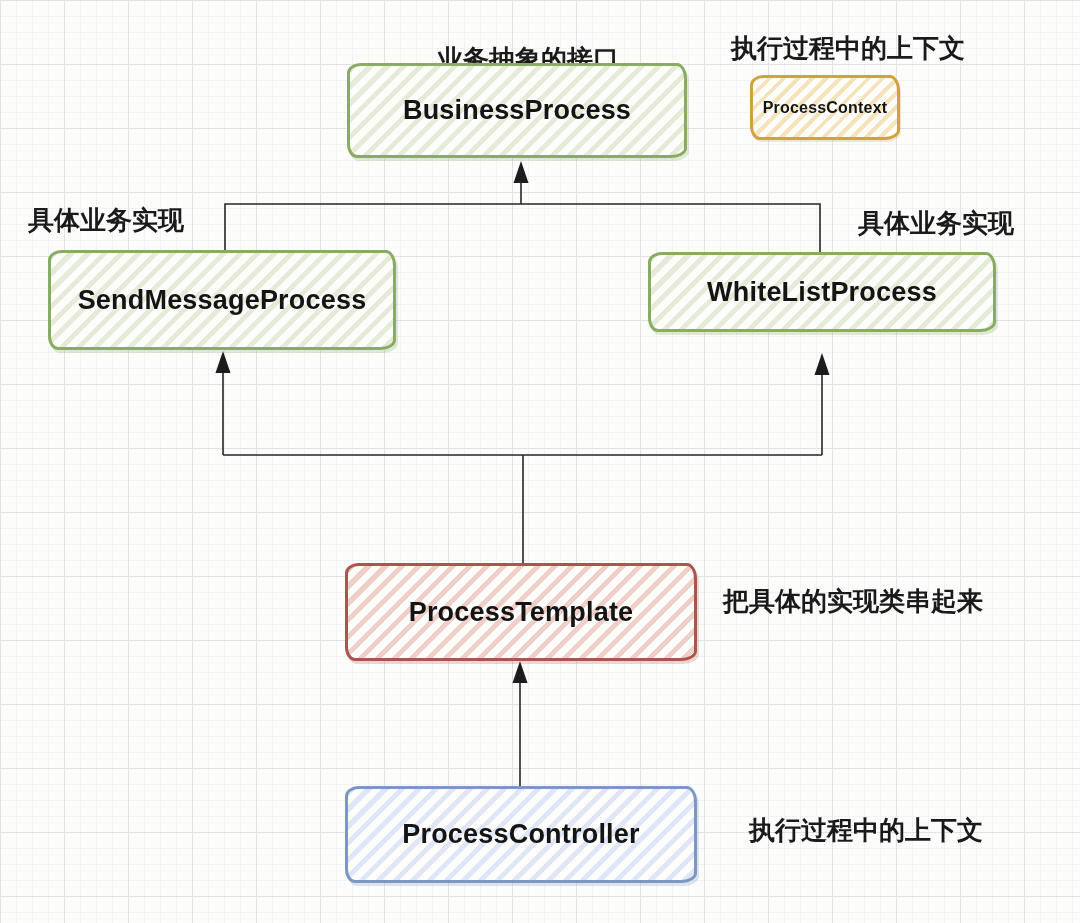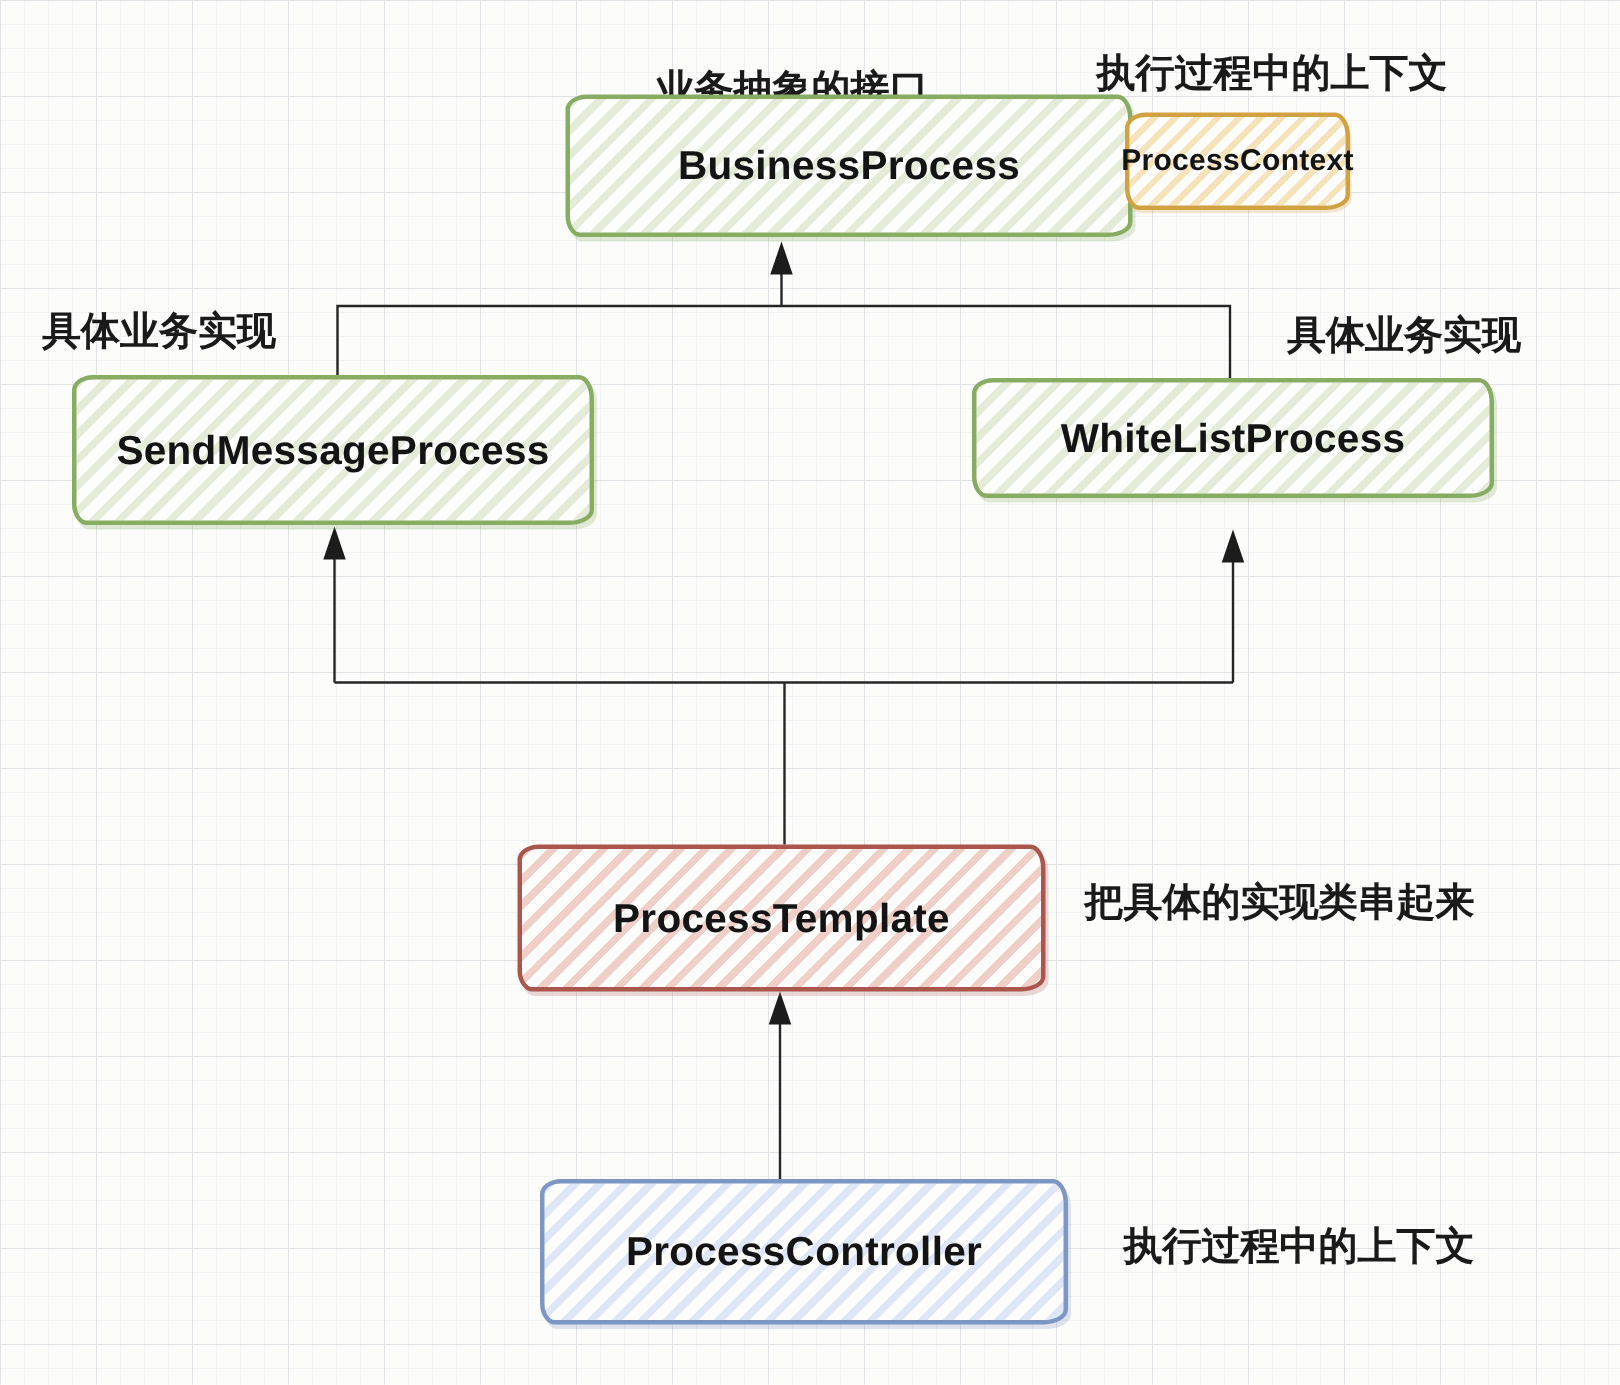--- a/index.html
+++ b/index.html
@@ -32,33 +32,32 @@
   }
   .node.green{
     border:3.5px solid #88ac62;
     background:repeating-linear-gradient(135deg,#e4ecd9 0 5px,rgba(255,255,255,0.0) 5px 12px),#fdfdfb;
     box-shadow:2px 3px 0 rgba(136,172,98,0.25);
   }
   .node.orange{
     border:3px solid #d1a142;
     background:repeating-linear-gradient(135deg,#f7e3ba 0 4px,rgba(255,255,255,0.0) 4px 10px),#fdfdfb;
     box-shadow:1px 2px 0 rgba(209,161,66,0.25);
-    font-size:20px;font-weight:600;
+    font-size:16px;font-weight:600;
   }
   .node.red{
     border:3.5px solid #aa564c;
     background:repeating-linear-gradient(135deg,#f1cfc9 0 5px,rgba(255,255,255,0.0) 5px 12px),#fdfdfb;
     box-shadow:2px 3px 0 rgba(170,86,76,0.22);
     justify-content:center;
   }
   .node.blue{
     border:3.5px solid #7c97c3;
     background:repeating-linear-gradient(135deg,#dee6f7 0 5px,rgba(255,255,255,0.0) 5px 12px),#fdfdfb;
     box-shadow:2px 3px 0 rgba(124,151,195,0.25);
-    margin-left:15px;
   }
   .annotation{
     position:absolute;
     color:#1a1a1a;
     font-size:26px;
     font-weight:600;
     white-space:nowrap;
   }
   .annotation.centered{transform:translateX(-50%);}
 </style>
@@ -88,21 +87,21 @@
     </g>
   </svg>
 
   <div class="annotation centered" style="left:528px;top:10px;margin-top:32px;">业务抽象的接口</div>
   <div class="annotation" style="left:731px;top:31px;">执行过程中的上下文</div>
   <div class="annotation" style="left:28px;top:203px;">具体业务实现</div>
   <div class="annotation" style="left:858px;top:206px;">具体业务实现</div>
   <div class="annotation" style="left:723px;top:584px;">把具体的实现类串起来</div>
   <div class="annotation" style="left:749px;top:813px;">执行过程中的上下文</div>
 
-  <div class="node green" style="left:347px;top:63px;width:378px;height:95px;margin-left:30px;">
+  <div class="node green" style="left:347px;top:63px;width:340px;height:95px;">
     <span>BusinessProcess</span>
   </div>
 
   <div class="node orange" style="left:750px;top:75px;width:150px;height:65px;">
     <span>ProcessContext</span>
   </div>
 
   <div class="node green" style="left:48px;top:250px;width:348px;height:100px;">
     <span>SendMessageProcess</span>
   </div>

